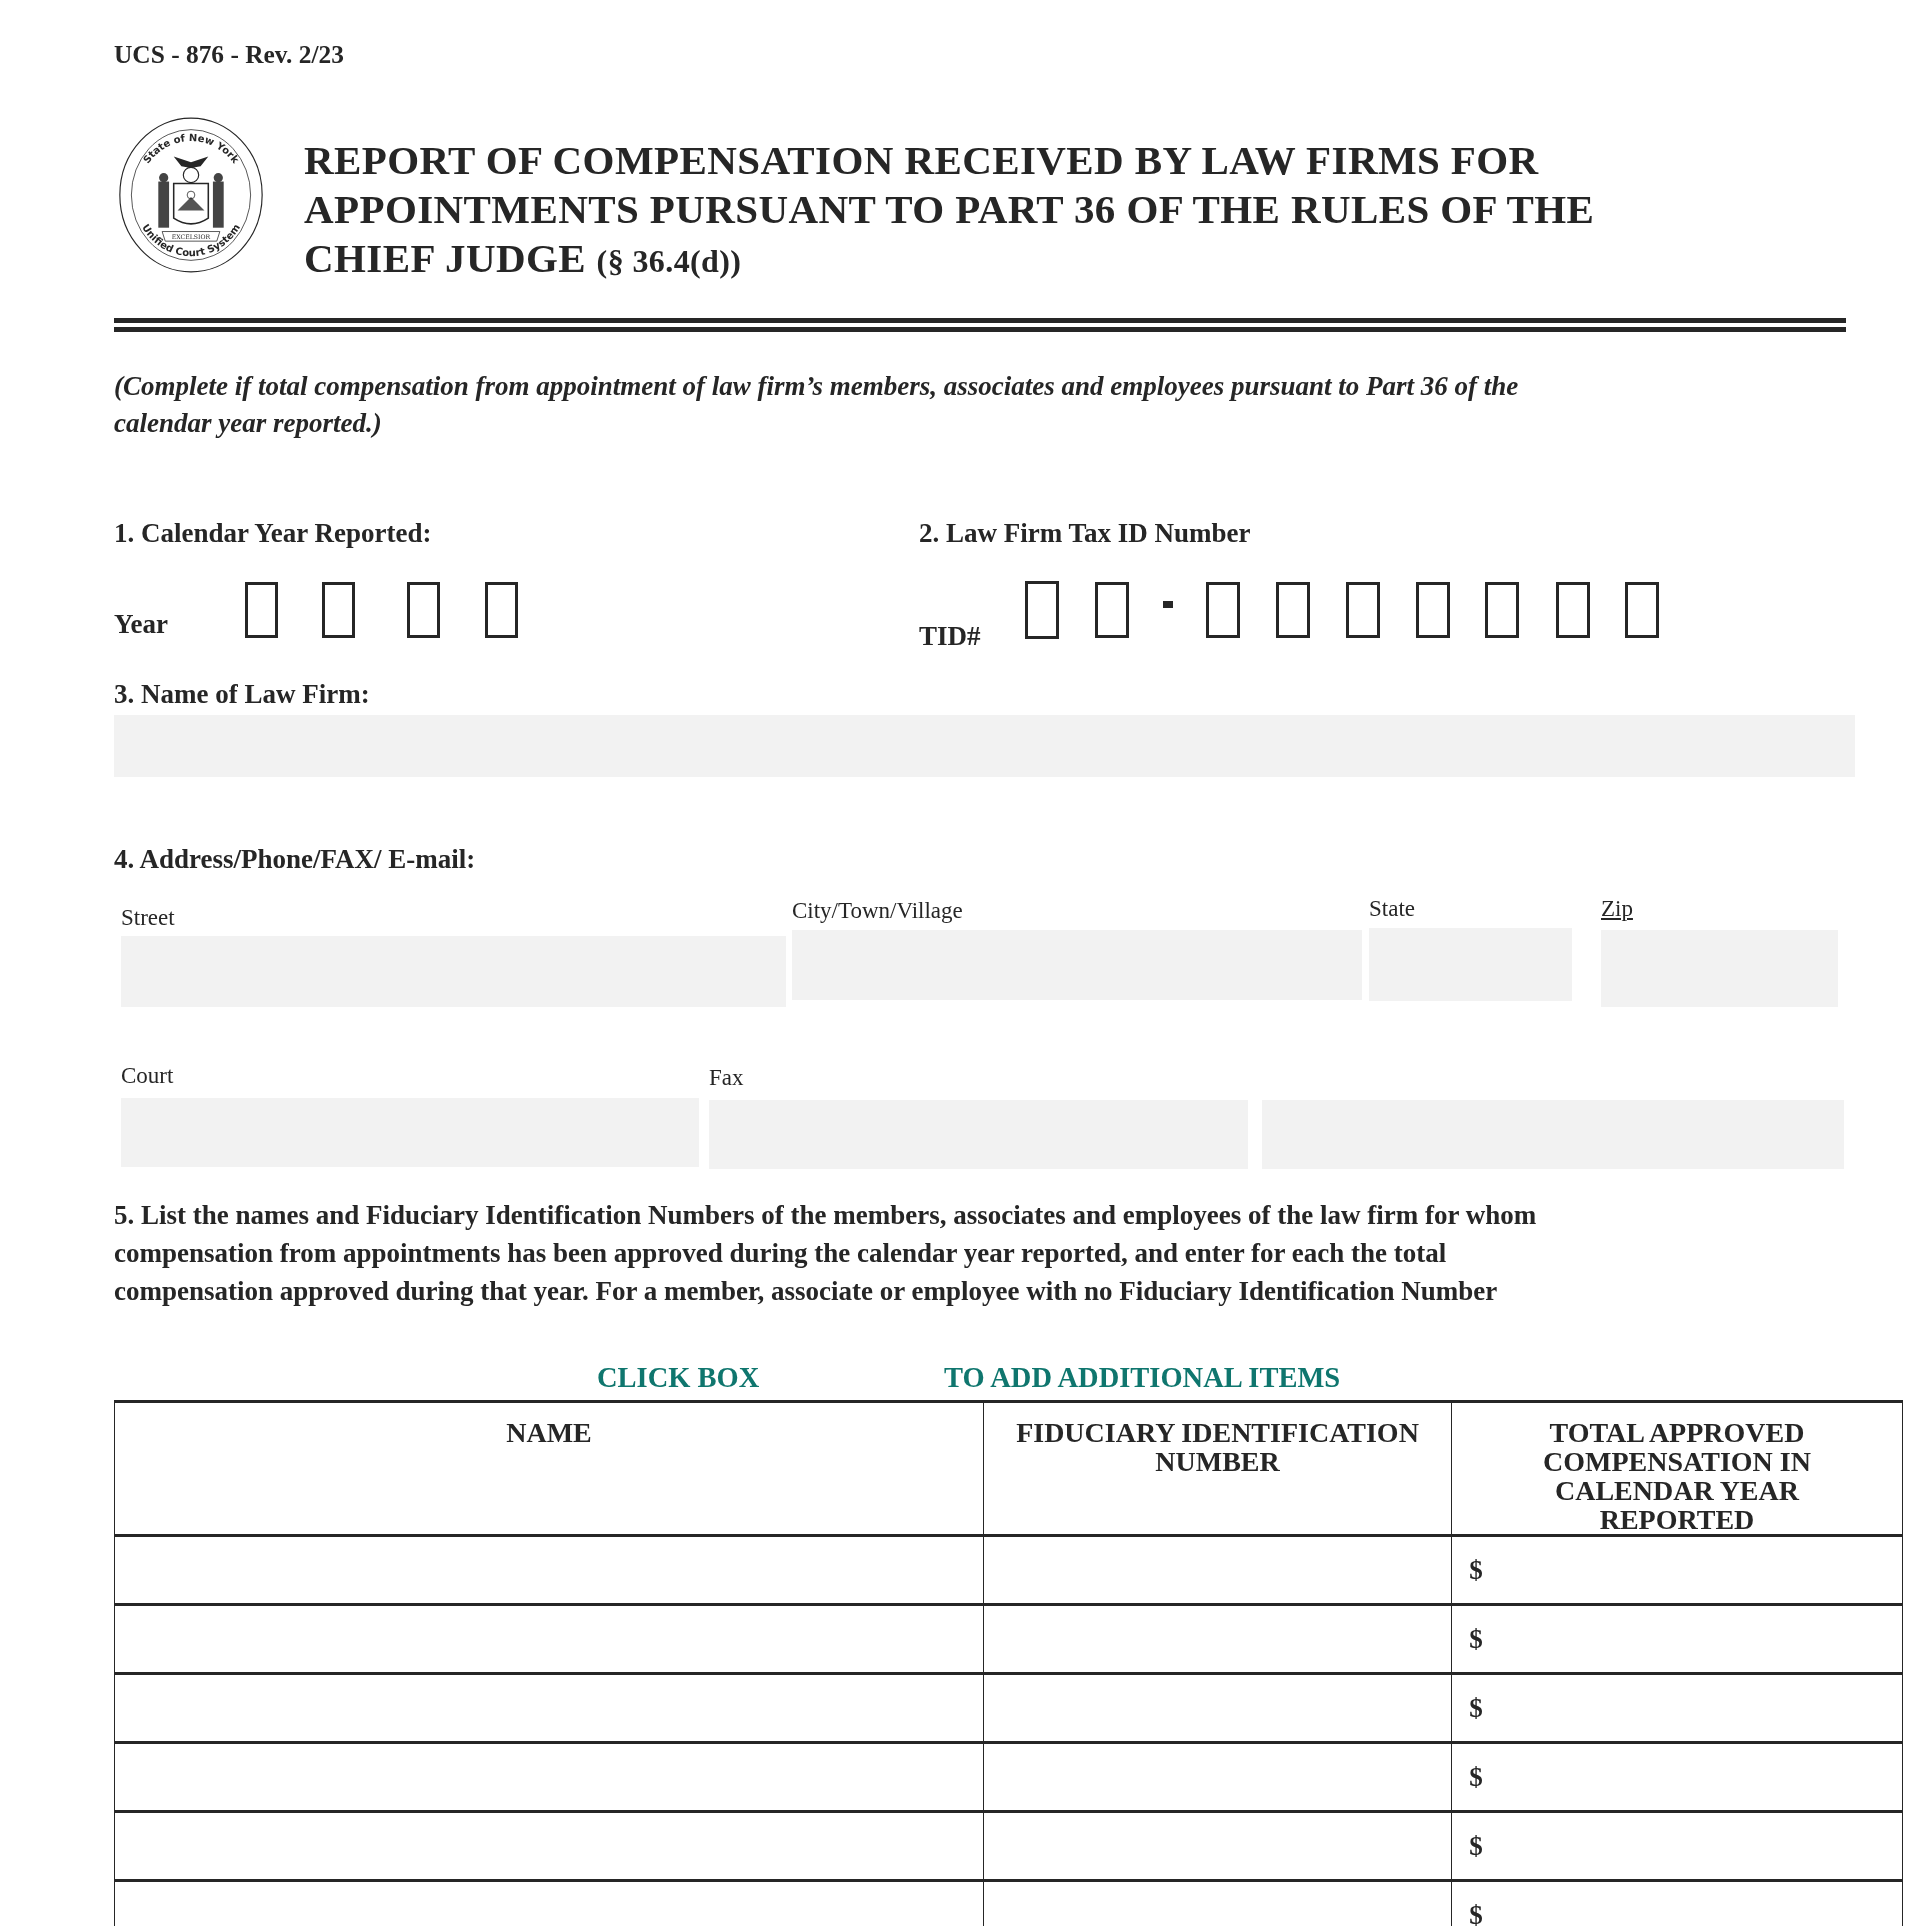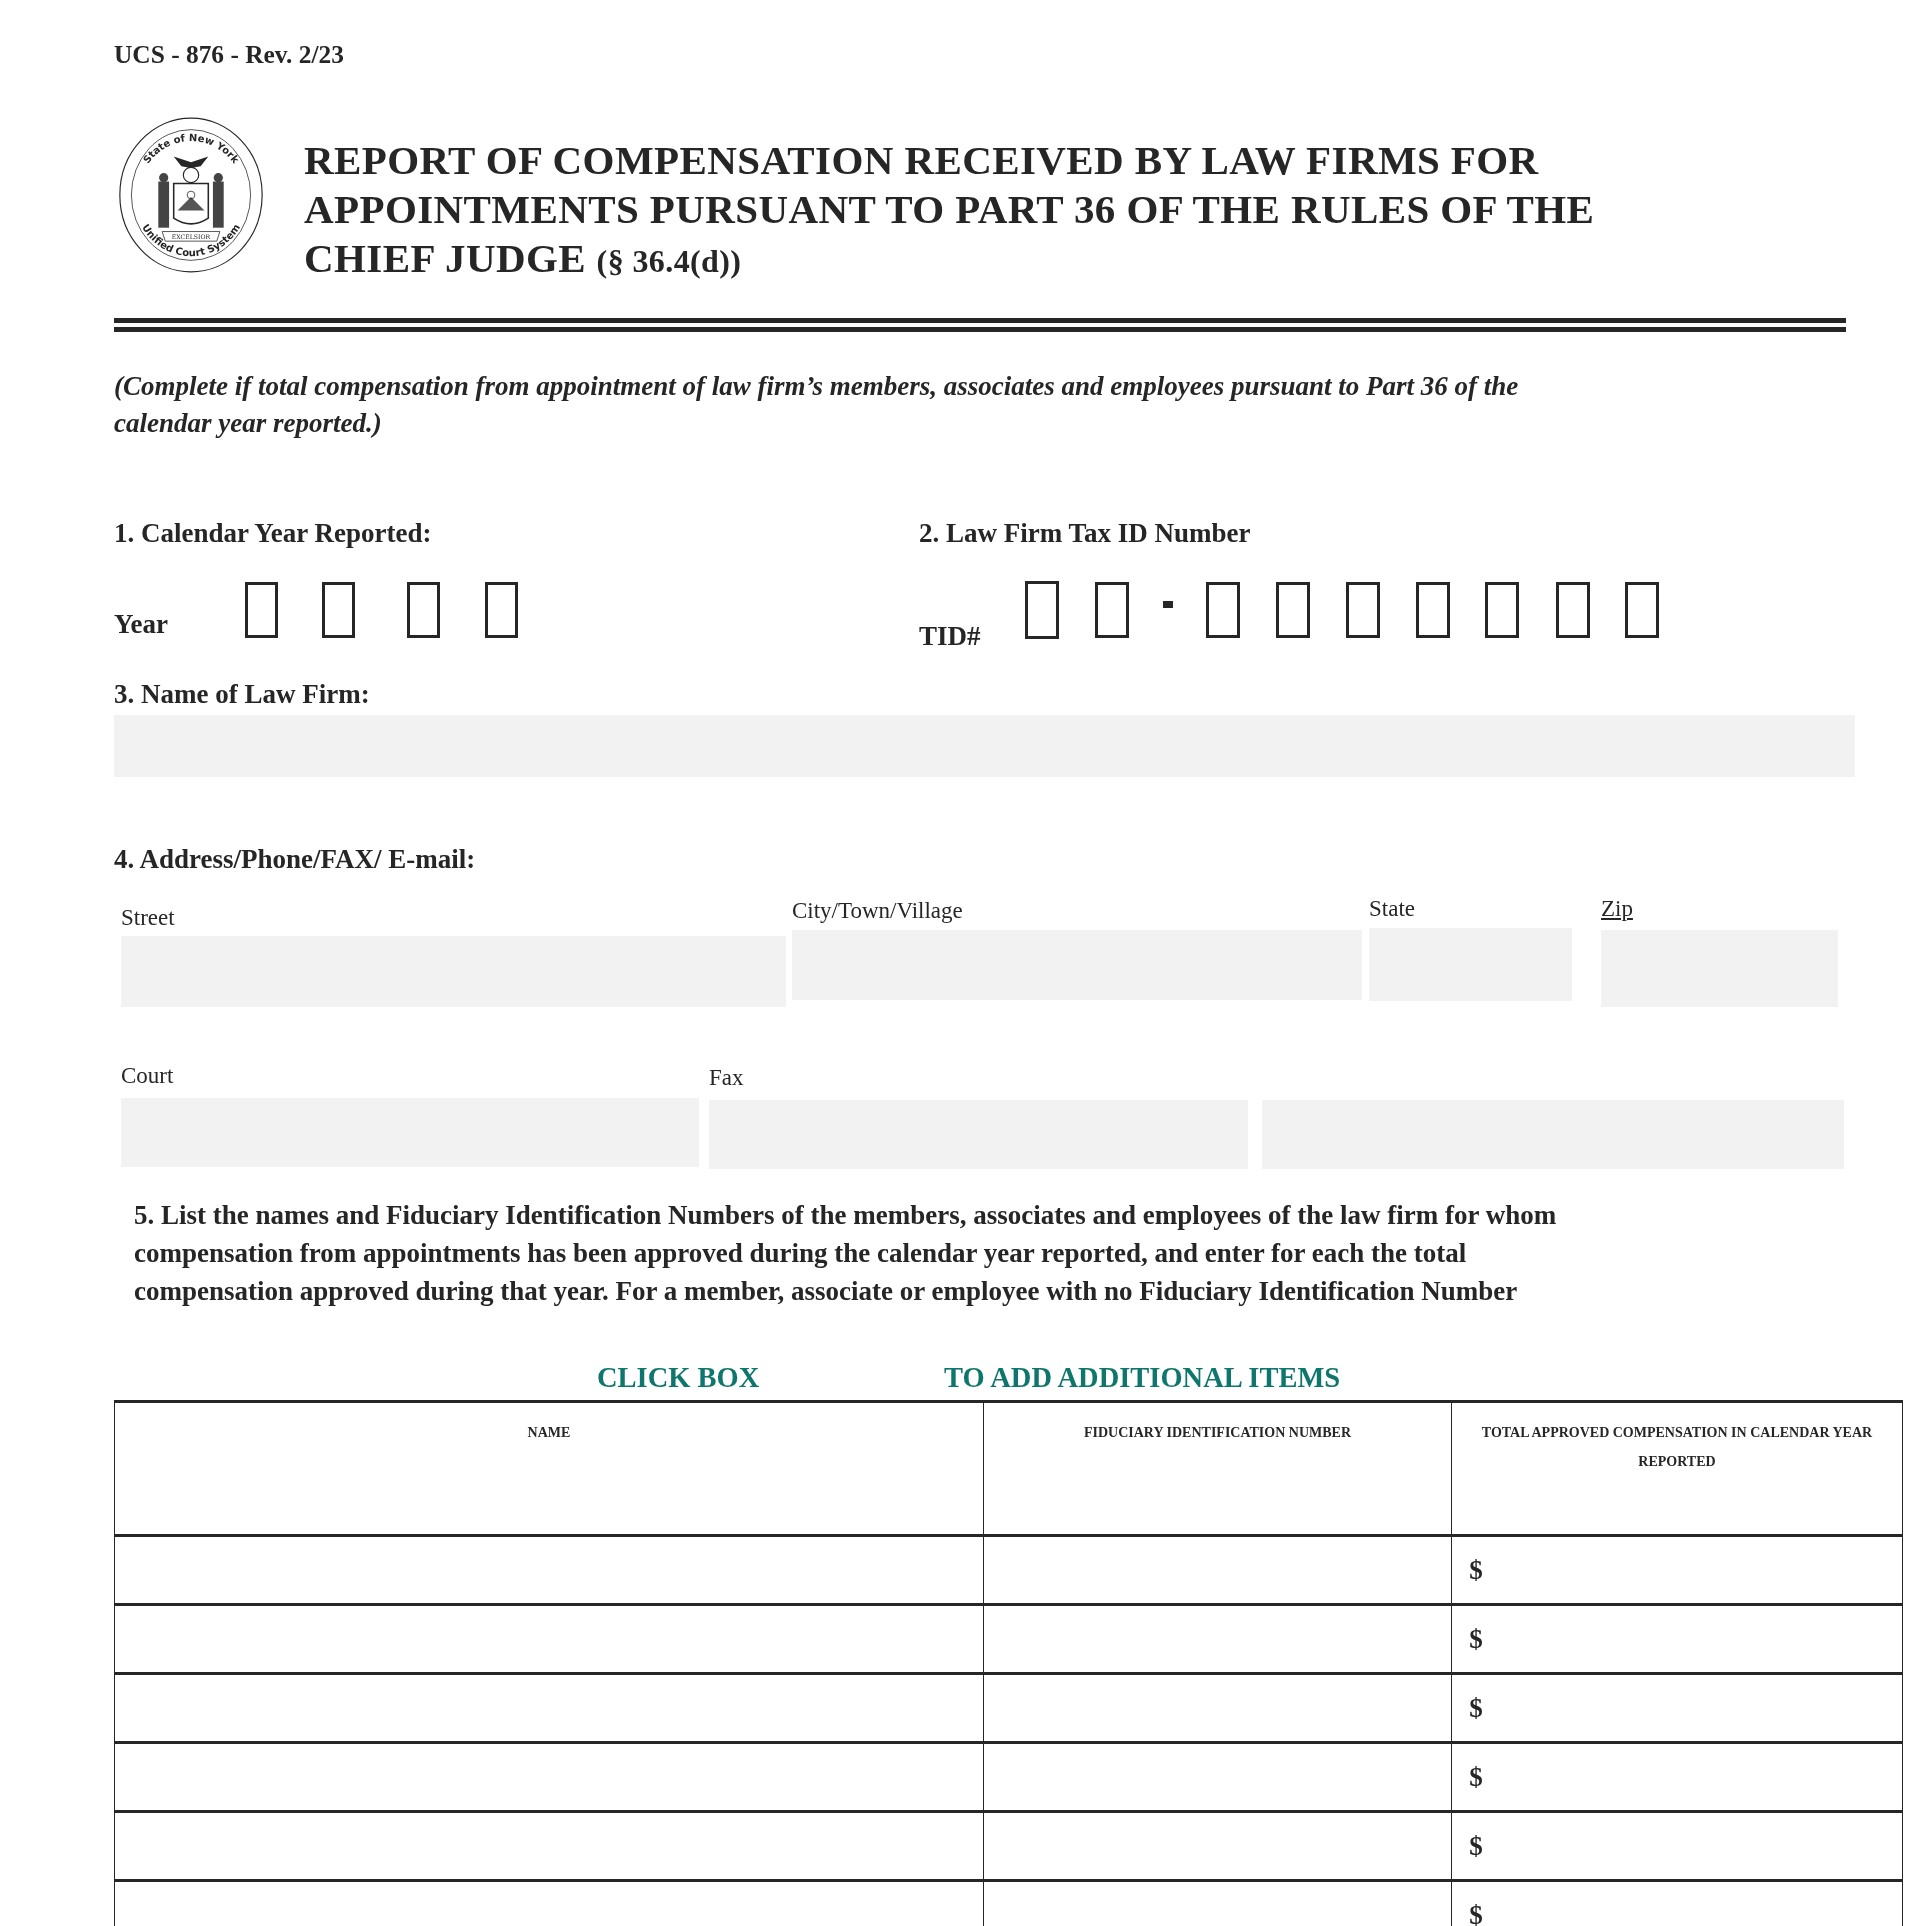--- a/index.html
+++ b/index.html
@@ -22,32 +22,32 @@
   .instr sup { font-size: 17px; }
 
   .label { font-size: 27px; font-weight: bold; }
   .sublabel { font-size: 23px; }
 
   .box { border: 3.5px solid #262626; background: #fff; box-sizing: border-box; }
   .gray { background: #f2f2f2; border: none; box-sizing: border-box; }
   .dash { background: #262626; }
 
   
-  .s5 { left: 114px; top: 1196px; width: 1791px; font-size: 27px; line-height: 38px; font-weight: bold; margin-left: 20px; }
+  .s5 { left: 114px; top: 1196px; width: 1791px; font-size: 27px; line-height: 38px; font-weight: bold; }
   .red { color: #0f766e; font-size: 28.5px; font-weight: bold; }
 
   table.items {
     position: absolute; left: 114px; top: 1400px; width: 1787px;
     border-collapse: collapse; table-layout: fixed;
   }
   table.items th, table.items td { border: 1.9px solid #262626; padding: 0; }
   table.items tr { border-bottom: 3.9px solid #262626; }
   table.items th {
     height: 116px; vertical-align: top; padding-top: 15.4px;
-    font-size: 14px; line-height: 29px; font-weight: bold; text-align: center;
+    font-size: 28px; line-height: 29px; font-weight: bold; text-align: center;
   }
   table.items td { height: 66px; vertical-align: middle; }
   table.items thead tr { border-top: 3.9px solid #262626; }
   .dollar { font-size: 27px; font-weight: bold; padding-left: 17.3px; }
   input.fill { border: none; outline: none; background: transparent; width: 100%; height: 100%; font-family: inherit; }
 </style>
 </head>
 <body>
 
 <div class="abs form-id">UCS - 876 - Rev. 2/23</div>

